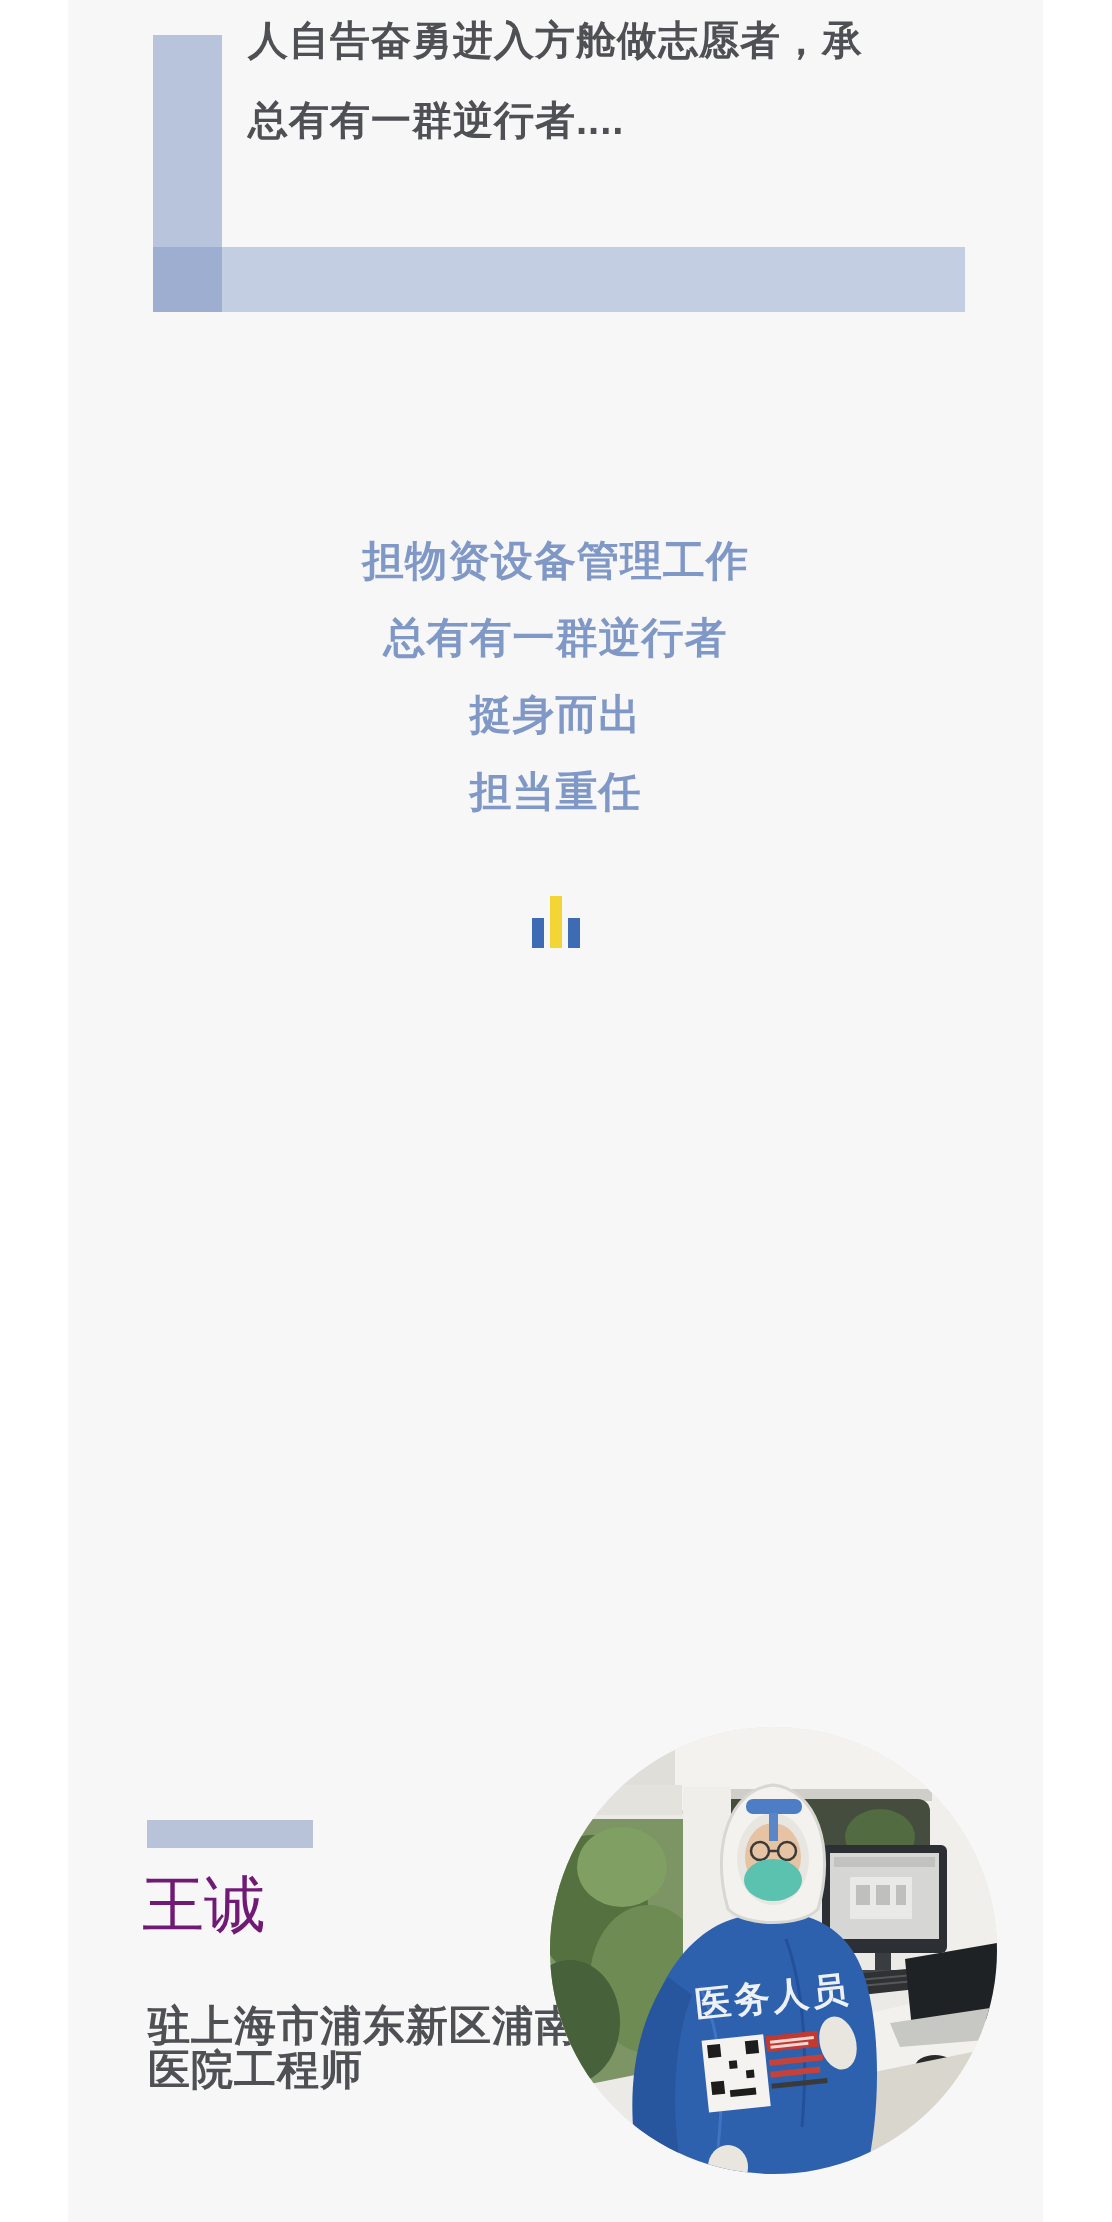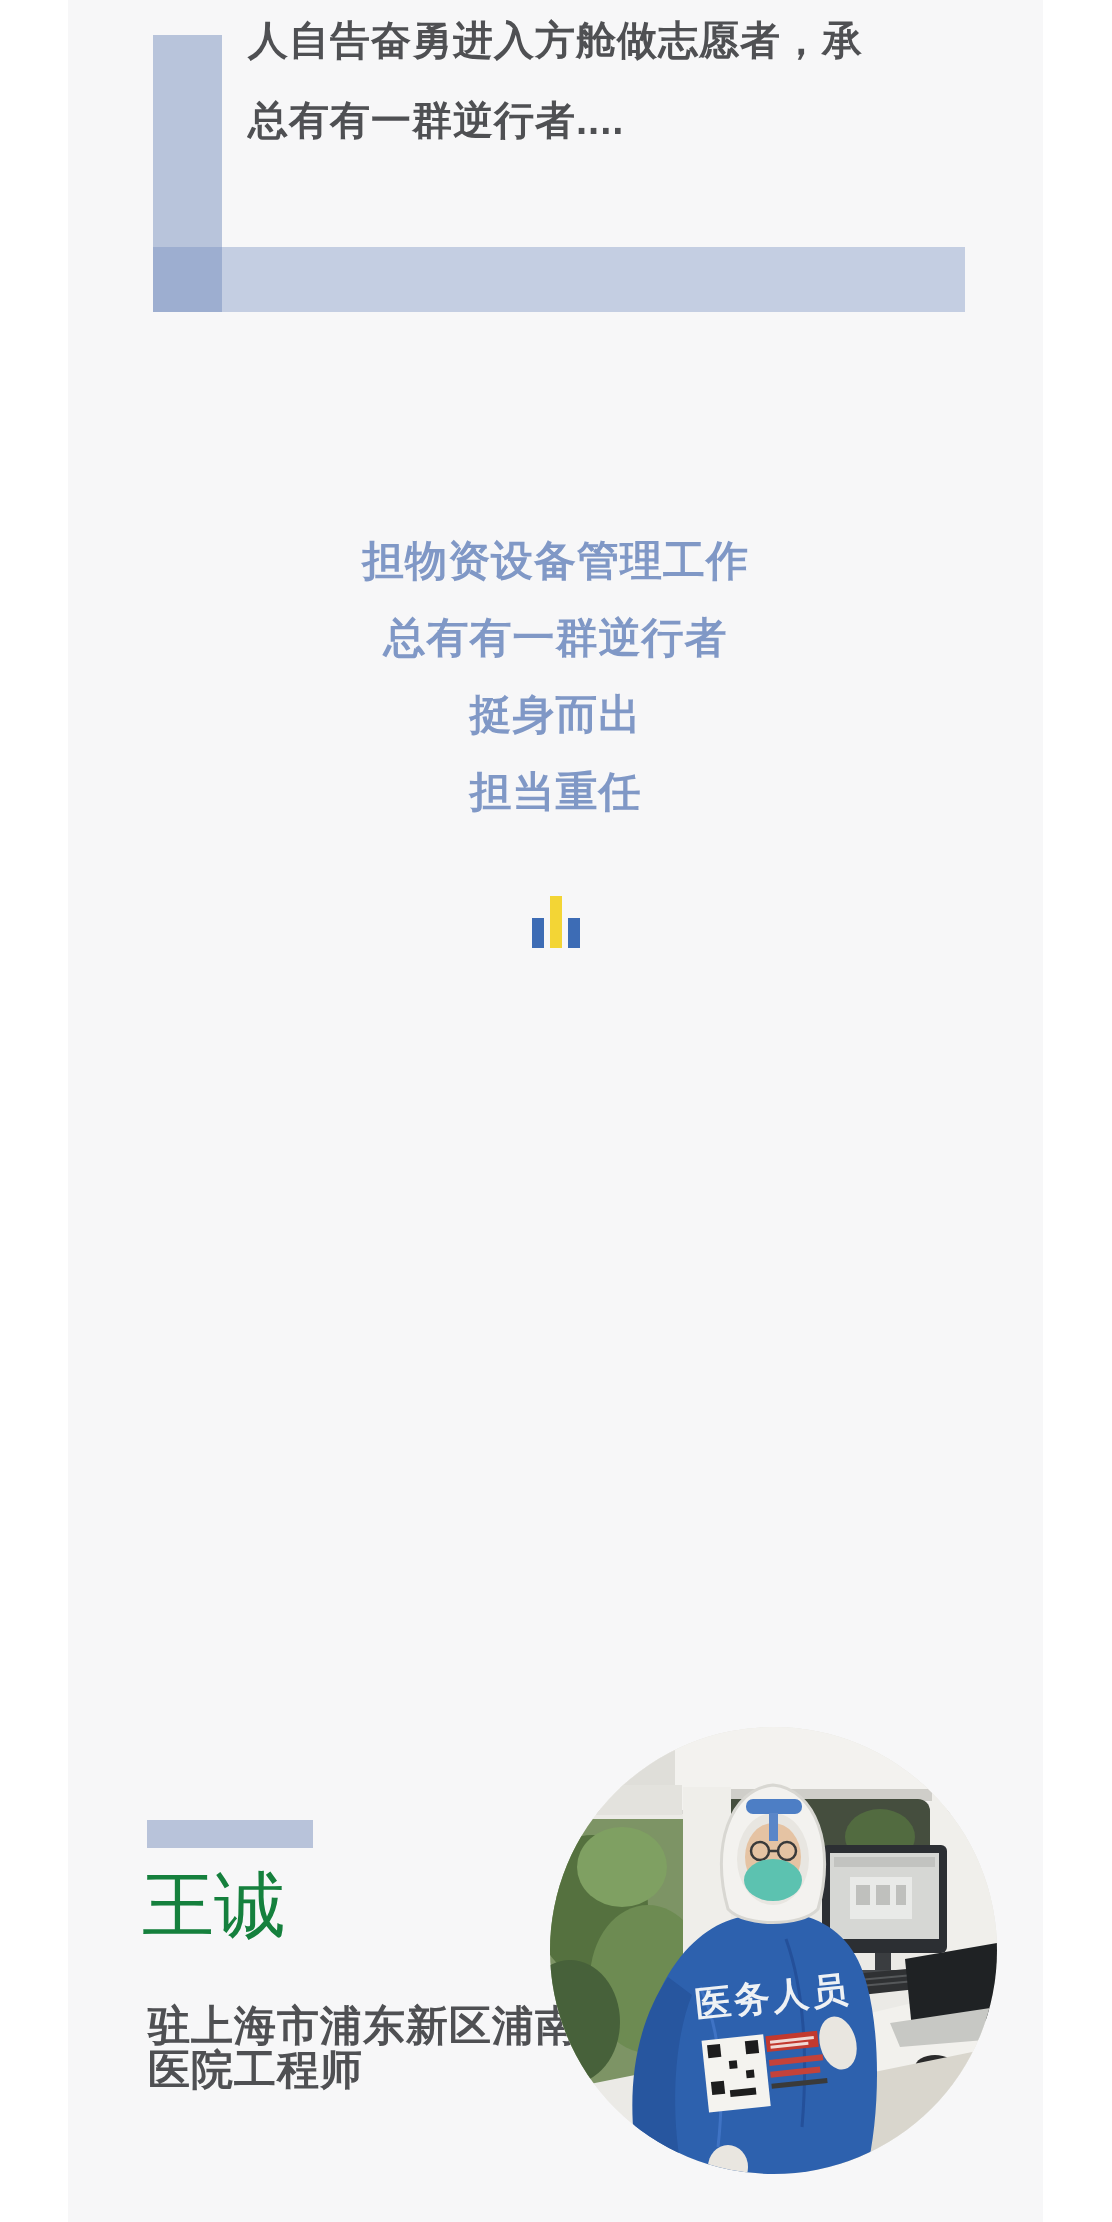--- a/index.html
+++ b/index.html
@@ -21,21 +21,21 @@
   .divider i{display:block;width:12px;}
   .divider .b-side{height:30px;background:#3d6cb5;}
   .divider .b-mid{height:52px;background:#f3d535;}
   
   .para{left:148px;width:830px;font-size:40px;line-height:78px;font-weight:600;color:#515255;
         white-space:pre-line;}
   .para1{top:1079px;}
   .para2{top:1311px;}
   
   .name-bar{left:147px;top:1820px;width:166px;height:28px;background:#b8c3da;}
-  .profile-name{left:142px;top:1862px;font-size:72px;line-height:86px;font-weight:400;color:#15803d;}
+  .profile-name{left:142px;top:1862px;font-size:62px;line-height:86px;font-weight:400;color:#701a75;}
   .profile-title{left:148px;top:2004px;font-size:42px;line-height:44px;font-weight:700;
                  color:#4f5053;white-space:pre-line;letter-spacing:1px;}
   .photo{left:550px;top:1727px;width:447px;height:447px;border-radius:50%;overflow:hidden;
          background:#ebeae6;}
   .photo svg{display:block;width:100%;height:100%;}
 </style>
 </head>
 <body>
 
 <div class="page">

